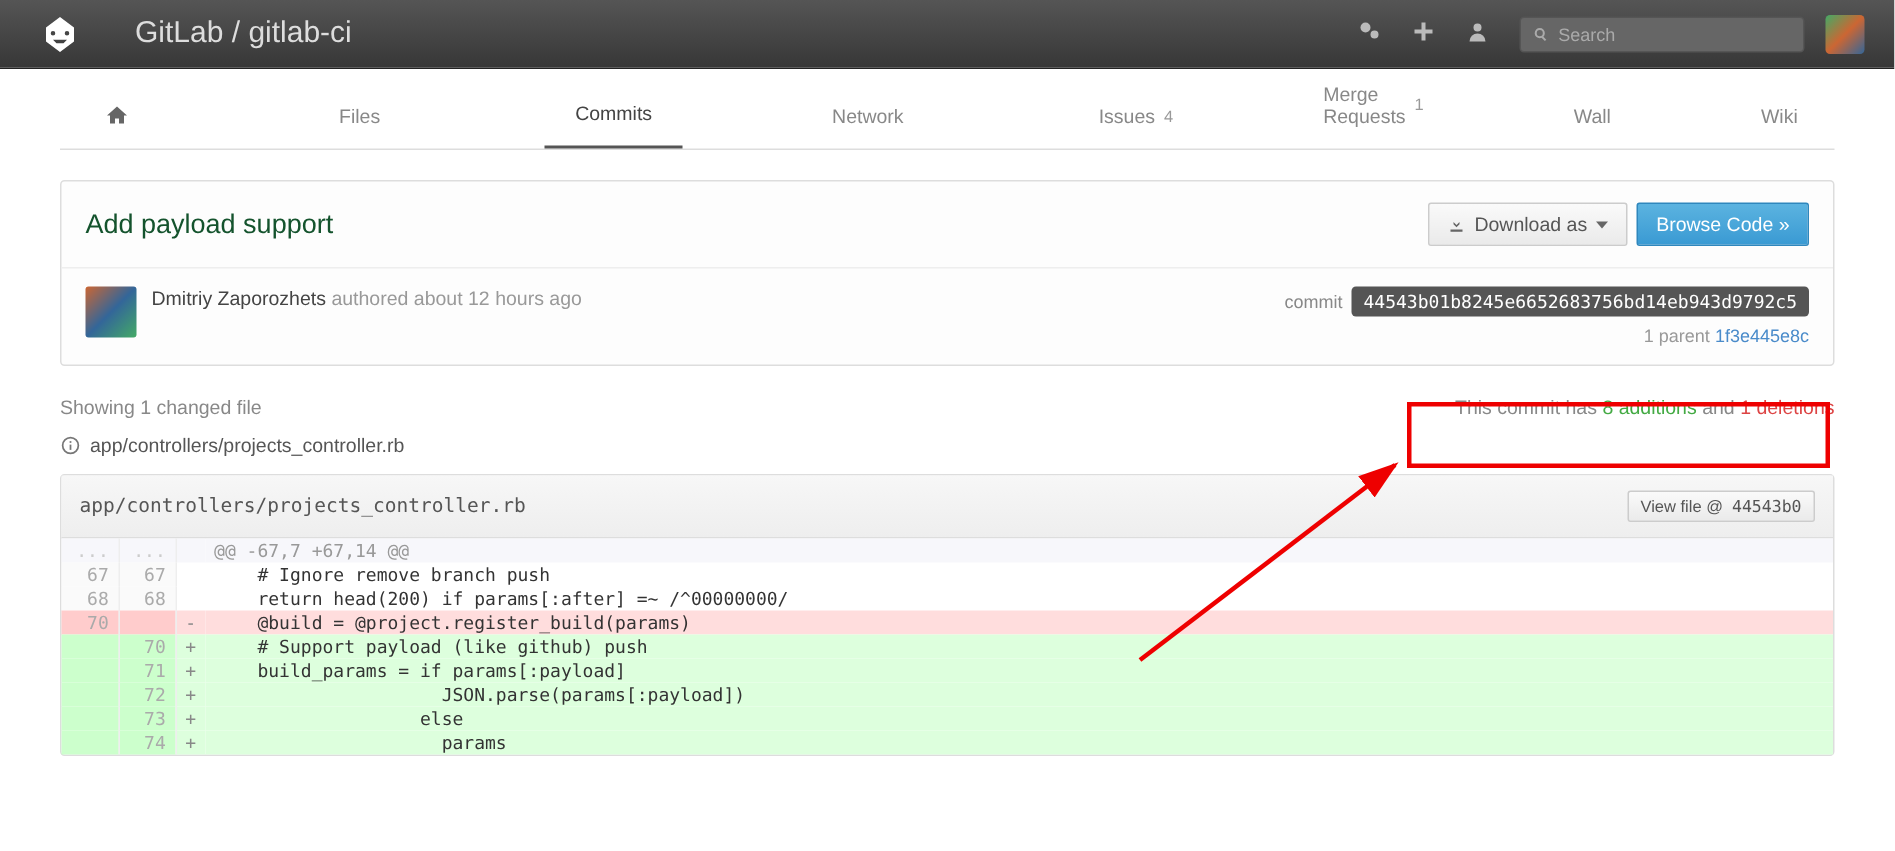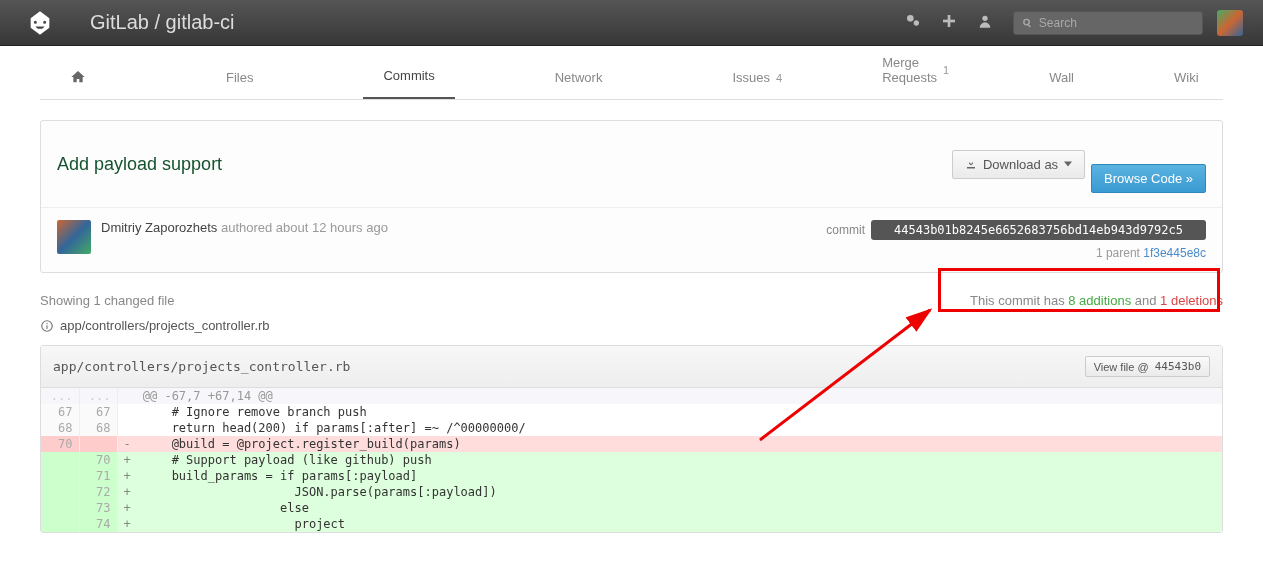--- a/index.html
+++ b/index.html
@@ -25,30 +25,30 @@
 .tab-mr { margin-left: 60px; }
 .tab-wall { margin-left: 60px; }
 .tab-wiki { margin-left: 60px; margin-right: 20px; }
 
 .content { margin: 20px 40px 0 40px; }
 .commit-header { border: 1px solid #ddd; border-radius: 3px; background: #fdfdfd; }
 .ch-top { padding: 14px 16px; display: flex; align-items: center; border-bottom: 1px solid #eee; }
 .ch-title { font-size: 18px; color: #14532d; font-weight: 300; flex: 1; }
 .btn { border: 1px solid #ccc; border-radius: 2px; padding: 6px 12px; font-size: 13px; cursor: pointer; background: linear-gradient(#fafafa, #eaeaea); color: #555; display: inline-flex; align-items: center; gap: 6px; }
 .btn-primary { background: linear-gradient(#5bb3e0, #3a9ad3); color: #fff; border-color: #2f87bd; }
-.btn + .btn { margin-left: 6px; margin-top: 29px; }
+.btn + .btn { margin-left: 6px; }
 .ch-body { padding: 12px 16px; display: flex; align-items: flex-start; }
 .commit-avatar { width: 34px; height: 34px; border-radius: 2px; background: linear-gradient(135deg, #c63, #369, #4a6); margin-right: 10px; }
 .author-line { color: #666; }
 .author-line .name { color: #444; font-weight: 500; }
 .author-line .time { color: #999; }
 .commit-meta { margin-left: auto; text-align: right; }
 .commit-sha-line { display: flex; align-items: center; justify-content: space-between; gap: 6px; }
 .commit-label { color: #888; font-size: 12px; }
-.sha-box { background: #555; color: #fff; font-family: Menlo, Consolas, monospace; font-size: 12px; padding: 3px 23px; border-radius: 3px; }
+.sha-box { background: #555; color: #fff; font-family: Menlo, Consolas, monospace; font-size: 12px; padding: 3px 8px; border-radius: 3px; }
 .parent-line { color: #999; font-size: 12px; margin-top: 6px; }
 .parent-line a { color: #4a8bca; text-decoration: none; }
 
 .stats-row { display: flex; margin: 20px 0 10px 0; align-items: center; }
 .files-changed { color: #888; }
 .commit-stats { margin-left: auto; color: #888; }
 .additions { color: #4a4; }
 .deletions { color: #d44; }
 
 .file-link-row { display: flex; align-items: center; gap: 6px; margin-bottom: 12px; color: #666; }
@@ -245,21 +245,21 @@
           <tr class="row-add">
             <td class="ln-old"></td>
             <td class="ln-new">73</td>
             <td class="sign">+</td>
             <td class="code">                   else</td>
           </tr>
           <tr class="row-add">
             <td class="ln-old"></td>
             <td class="ln-new">74</td>
             <td class="sign">+</td>
-            <td class="code">                     project</td>
+            <td class="code">                     params</td>
           </tr>
         </tbody>
     </table>
   </div>
 
 </div>
 
 <div class="annotation-box" style="left:938px; top:268px; width:282px; height:44px;"></div>
 <svg class="annotation-arrow" style="left:750px; top:300px;" width="200" height="150">
   <defs>

